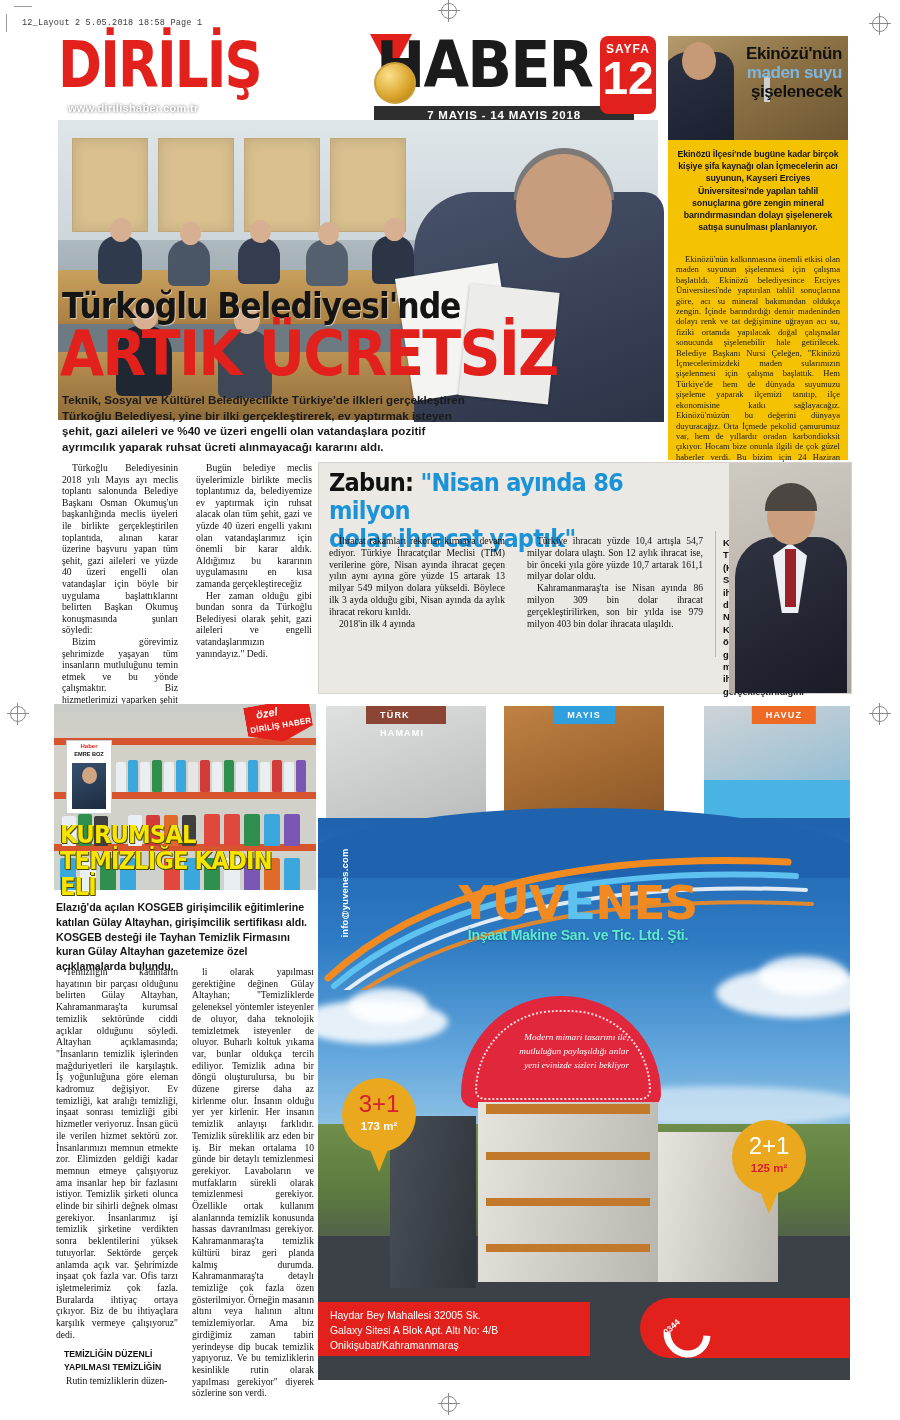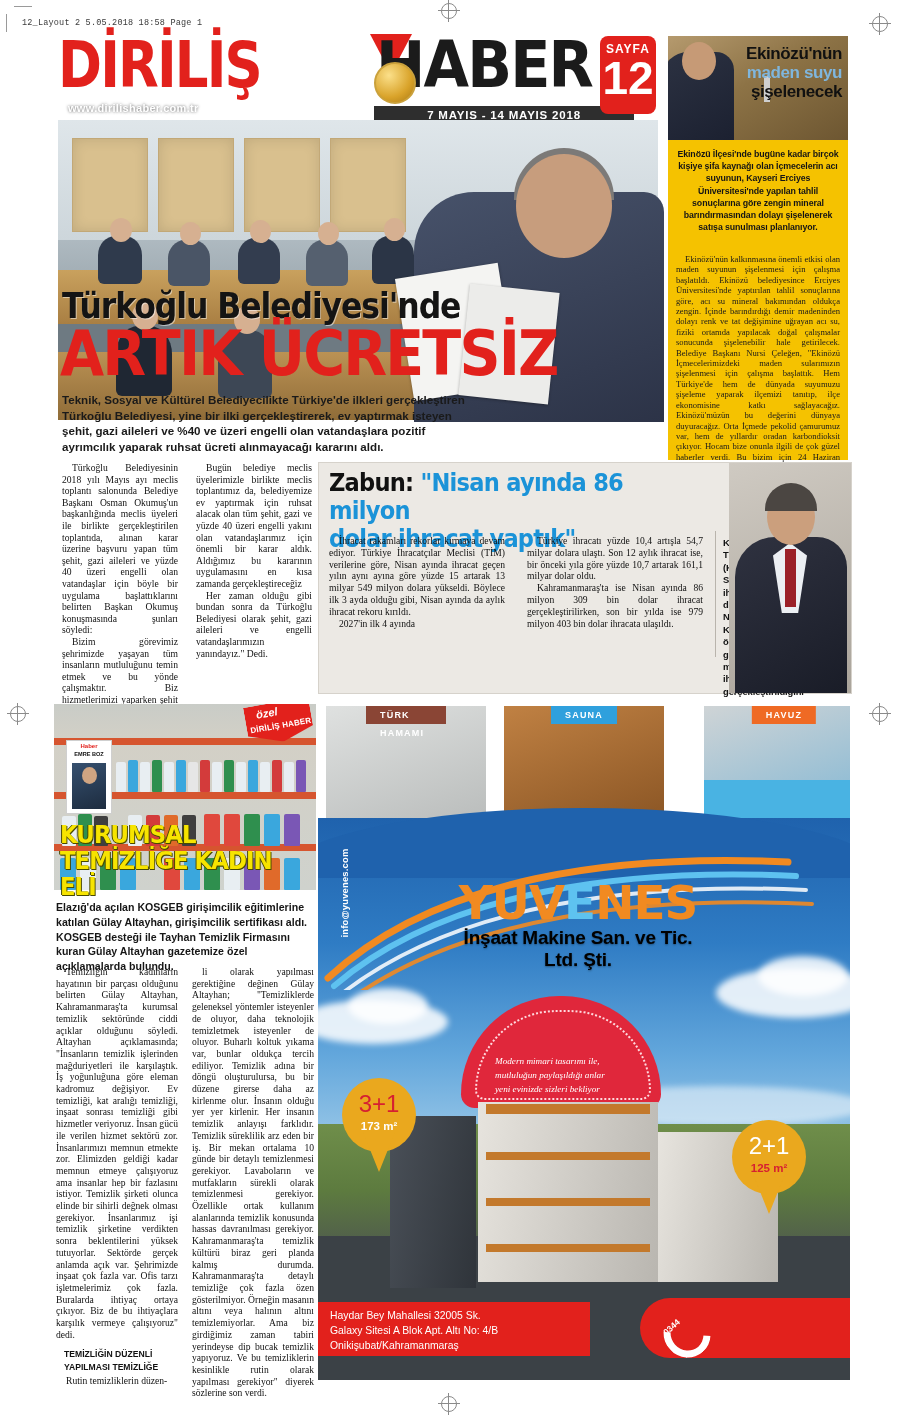--- a/index.html
+++ b/index.html
@@ -170,31 +170,31 @@
   .ad-sky{position:absolute;left:0;top:118px;width:532px;height:330px;
     background:linear-gradient(180deg,#1f62ad 0%,#2f7cc4 38%,#63a7dc 72%,#9cc9e8 100%);}
   .cloud{position:absolute;background:rgba(255,255,255,.85);border-radius:50%;filter:blur(3px);}
   .ad-arc{position:absolute;left:-40px;top:108px;width:612px;height:70px;border-radius:50%/100% 100% 0 0;
     background:#1f62ad;}
   .yuv-logo{position:absolute;left:130px;top:180px;width:260px;text-align:center;}
   .yuv-main{font-size:46px;font-weight:bold;letter-spacing:-1px;line-height:46px;
     font-family:"DejaVu Sans",sans-serif;transform:scaleX(1.02);}
   .yuv-main .o{color:#f18a21;}
   .yuv-main .b{color:#5ec2f0;}
-  .yuv-sub{font-size:19px;font-weight:bold;color:#000000;letter-spacing:-.2px;margin-top:1px;
+  .yuv-sub{font-size:14px;font-weight:bold;color:#5eead4;letter-spacing:-.2px;margin-top:1px;
     text-shadow:0 1px 2px rgba(0,0,0,.35);}
   .ad-email{position:absolute;left:-34px;top:172px;width:120px;font-size:9.4px;font-weight:bold;color:#fff;
     transform:rotate(-90deg);transform-origin:center;letter-spacing:.2px;}
   .rosette{position:absolute;left:135px;top:296px;width:216px;height:118px;}
   .rosette .core{position:absolute;left:8px;top:0;width:200px;height:112px;background:#e0273b;
     border-radius:100px 100px 14px 14px;}
   .rosette .dots{position:absolute;left:22px;top:14px;width:172px;height:86px;
     border:2px dotted #ffd9de;border-radius:86px 86px 10px 10px;}
-  .rosette .txt{position:absolute;left:42px;top:34px;width:164px;text-align:left;color:#fff;
-    font-family:"Liberation Serif",serif;font-style:italic;font-size:9.2px;line-height:14px;margin-top:24px;}
+  .rosette .txt{position:absolute;left:12px;top:34px;width:164px;text-align:right;color:#fff;
+    font-family:"Liberation Serif",serif;font-style:italic;font-size:9.2px;line-height:14px;}
   .ad-ground{position:absolute;left:0;top:424px;width:532px;height:256px;
     background:linear-gradient(180deg,#6f8e4a 0%,#5d7b3f 26%,#4a4f52 58%,#3c4245 100%);}
   .road{position:absolute;left:0;top:536px;width:532px;height:144px;background:#3b4146;}
   .bldg{position:absolute;background:linear-gradient(100deg,#e7e4de,#b9b6b0);}
   .bldg-dark{position:absolute;background:linear-gradient(100deg,#4a5058,#2f343a);}
   .pin{position:absolute;width:74px;height:94px;}
   .pin .b{position:absolute;left:0;top:0;width:74px;height:74px;border-radius:50%;background:#eaa81e;}
   .pin .t{position:absolute;left:21px;top:54px;width:0;height:0;border-left:16px solid transparent;
     border-right:16px solid transparent;border-top:40px solid #eaa81e;}
   .pin .n{position:absolute;left:0;top:12px;width:74px;text-align:center;font-size:24px;font-weight:normal;}
@@ -307,21 +307,21 @@
 
   <div class="zbox">
     <div class="zbox-title">
       <span class="k">Zabun:</span>
       <span class="b">"Nisan ayında 86 milyon</span><br>
       <span class="b">dolar ihracat yaptık"</span>
     </div>
     <div class="zbox-body">
       <div class="col">
         <p>İhracat rakamları rekorlar kırmaya devam ediyor. Türkiye İhracatçılar Meclisi (TİM) verilerine göre, Nisan ayında ihracat geçen yılın aynı ayına göre yüzde 15 artarak 13 milyar 549 milyon dolara yükseldi. Böylece ilk 3 ayda olduğu gibi, Nisan ayında da aylık ihracat rekoru kırıldı.</p>
-        <p>2027'in ilk 4 ayında</p>
+        <p>2018'in ilk 4 ayında</p>
       </div>
       <div class="col">
         <p>Türkiye ihracatı yüzde 10,4 artışla 54,7 milyar dolara ulaştı. Son 12 aylık ihracat ise, bir önceki yıla göre yüzde 10,7 artarak 161,1 milyar dolar oldu.</p>
         <p>Kahramanmaraş'ta ise Nisan ayında 86 milyon 309 bin dolar ihracat gerçekleştirilirken, son bir yılda ise 979 milyon 403 bin dolar ihracata ulaşıldı.</p>
       </div>
     </div>
     <div class="zbox-vrule"></div>
     <div class="zbox-cap">Kahramanmaraş Ticaret ve Sanayi Odası (KMTSO) Başkanı Serdar Zabun Nisan ayı ihracat rakamlarını değerlendirdi. Zabun, Nisan ayında Kahramanmaraş'ta bir önceki yılın aynı ayına göre %10 artışla 86 milyon 309 bin dolar ihracat gerçekleştirildiğini söyledi.</div>
     <div class="zbox-photo">
       <div class="suit"></div>
@@ -397,36 +397,36 @@
     </div>
     <div class="ktitle">
       <span>KURUMSAL</span><br>
       <span>TEMİZLİĞE KADIN ELİ</span>
     </div>
     <div class="klead">Elazığ'da açılan KOSGEB girişimcilik eğitimlerine katılan Gülay Altayhan, girişimcilik sertifikası aldı. KOSGEB desteği ile Tayhan Temizlik Firmasını kuran Gülay Altayhan gazetemize özel açıklamalarda bulundu.</div>
     <div class="kbody">
       <div class="col">
         <p>Temizliğin kadınların hayatının bir parçası olduğunu belirten Gülay Altayhan, Kahramanmaraş'ta kurumsal temizlik sektöründe ciddi açıklar olduğunu söyledi. Altayhan açıklamasında; "İnsanların temizlik işlerinden mağduriyetleri ile karşılaştık. İş yoğunluğuna göre eleman kadromuz değişiyor. Ev temizliği, kat aralığı temizliği, inşaat sonrası temizliği gibi hizmetler veriyoruz. İnsan gücü ile verilen hizmet sektörü zor. İnsanlarımızı memnun etmekte zor. Elimizden geldiği kadar memnun etmeye çalışıyoruz ama insanlar hep bir fazlasını istiyor. Temizlik şirketi olunca elinde bir sihirli değnek olması gerekiyor. İnsanlarımız işi temizlik şirketine verdikten sonra beklentilerini yüksek tutuyorlar. Sektörde gerçek anlamda açık var. Şehrimizde inşaat çok fazla var. Ofis tarzı işletmelerimiz çok fazla. Buralarda ihtiyaç ortaya çıkıyor. Biz de bu ihtiyaçlara karşılık vermeye çalışıyoruz" dedi.</p>
         <div class="ksubhead">TEMİZLİĞİN DÜZENLİ</div>
-        <div class="ksubhead" style="margin-top:0">YAPILMASI TEMİZLİĞE</div>
+        <div class="ksubhead" style="margin-top:0">YAPILMASI TEMİZLİĞİN</div>
         <p>Rutin temizliklerin düzen-</p>
       </div>
       <div class="col">
         <p>li olarak yapılması gerektiğine değinen Gülay Altayhan; "Temizliklerde geleneksel yöntemler isteyenler de oluyor, daha teknolojik temizletmek isteyenler de oluyor. Buharlı koltuk yıkama var, bunlar oldukça tercih ediliyor. Temizlik adına bir döngü oluşturulursa, bu bir düzene girerse daha az kirlenme olur. İnsanın olduğu yer yer kirlenir. Her insanın temizlik anlayışı farklıdır. Temizlik süreklilik arz eden bir iş. Bir mekan ortalama 10 günde bir detaylı temizlenmesi gerekiyor. Lavaboların ve mutfakların sürekli olarak temizlenmesi gerekiyor. Özellikle ortak kullanım alanlarında temizlik konusunda hassas davranılması gerekiyor. Kahramanmaraş'ta temizlik kültürü biraz geri planda kalmış durumda. Kahramanmaraş'ta detaylı temizliğe çok fazla özen gösterilmiyor. Örneğin masanın altını veya halının altını temizlemiyorlar. Ama biz girdiğimiz zaman tabiri yerindeyse dip bucak temizlik yapıyoruz. Ve bu temizliklerin kesinlikle rutin olarak yapılması gerekiyor" diyerek sözlerine son verdi.</p>
       </div>
     </div>
   </div>
 
   <div class="ad">
     <div class="ad-top">
       <div class="ad-thumb" style="left:8px;background:linear-gradient(160deg,#dfe1e0,#b9bcbb);">
         <div class="lbl" style="background:#8a4535;">TÜRK HAMAMI</div>
       </div>
       <div class="ad-thumb" style="left:186px;background:linear-gradient(160deg,#c08143,#8a5524);">
-        <div class="lbl" style="background:#2fa0dd;">SAUNA</div>
+        <div class="lbl" style="background:#2fa0dd;">MAYIS</div>
       </div>
       <div class="ad-thumb" style="left:356px;background:linear-gradient(160deg,#cfd4d6,#7fb6d4);margin-left:30px;">
         <div class="lbl" style="background:#ef6a24;">HAVUZ</div>
         <div style="position:absolute;left:0;bottom:0;width:160px;height:44px;background:#49b3e3;"></div>
       </div>
     </div>
 
     <div class="ad-sky"></div>
     <div class="ad-arc"></div>
     <div class="cloud" style="left:-20px;top:300px;width:150px;height:44px;"></div>

